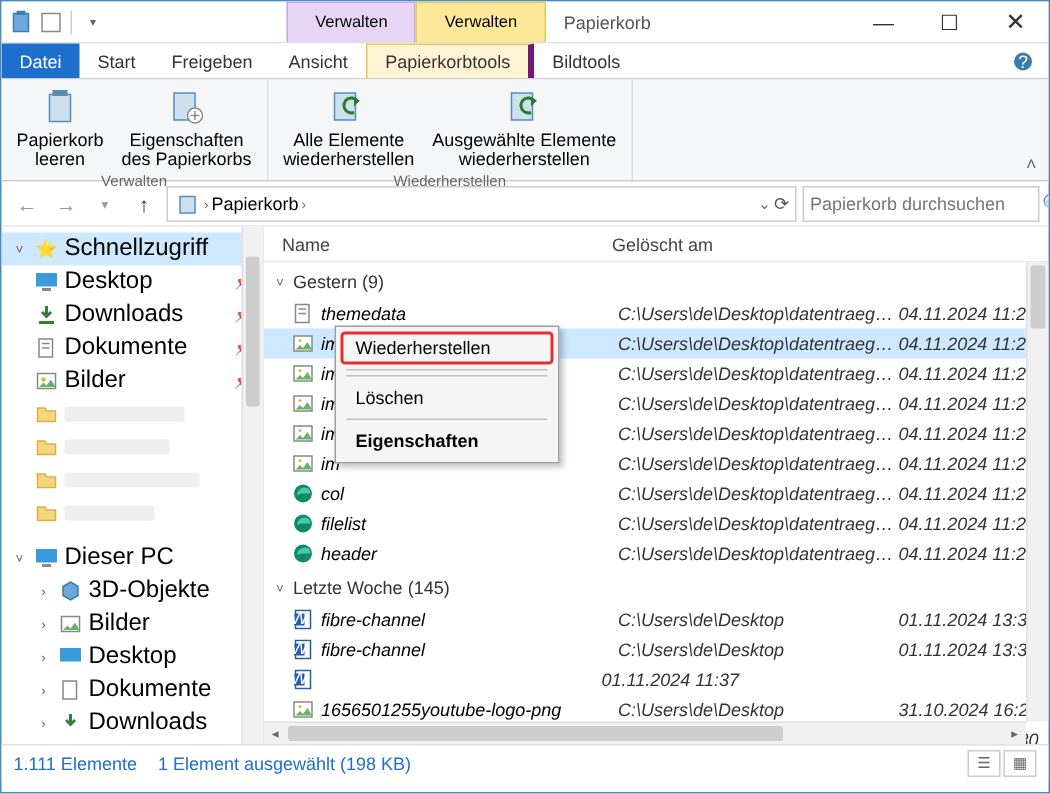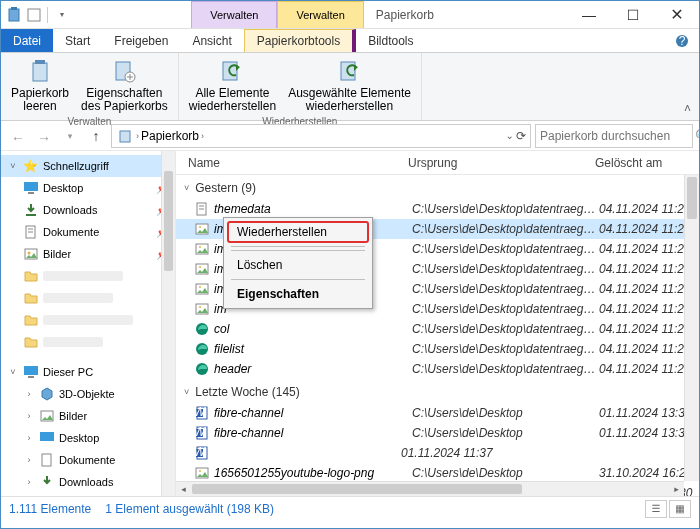--- a/index.html
+++ b/index.html
@@ -40,21 +40,21 @@
 .searchbox input{border:none;outline:none;flex:1;font-size:12px;color:#888;background:transparent;}
 .content{display:flex;height:345px;}
 .sidebar{width:190px;border-right:1px solid #e8e8e8;overflow:hidden;position:relative;}
 .side-scroll{position:absolute;right:0;top:0;bottom:0;width:14px;background:#f0f0f0;border-left:1px solid #e0e0e0;}
 .side-scroll::before{content:"";position:absolute;left:2px;right:2px;top:20px;height:100px;background:#cdcdcd;border-radius:2px;}
 .tree{padding:4px 0;}
 .tree-item{display:flex;align-items:center;gap:4px;padding:2px 6px;height:22px;}
 .tree-item.active{background:#cde8ff;}
 .tree-exp{width:12px;text-align:center;color:#666;font-size:9px;}
 .tree-ico{width:16px;height:16px;display:inline-flex;align-items:center;justify-content:center;}
-.tree-lbl{font-size:11px;white-space:nowrap;overflow:hidden;text-overflow:ellipsis;}
+.tree-lbl{font-size:16px;white-space:nowrap;overflow:hidden;text-overflow:ellipsis;}
 .tree-item.sub{padding-left:22px;}
 .main{flex:1;display:flex;flex-direction:column;position:relative;}
 .cols{height:24px;display:flex;align-items:center;border-bottom:1px solid #e8e8e8;padding-left:8px;}
 .col{font-size:12px;color:#444;padding:0 4px;}
 .col.name{width:220px;}
 .col.orig{width:187px;}
 .col.del{width:100px;}
 .filelist{flex:1;overflow:hidden;}
 .group-hdr{display:flex;align-items:center;gap:6px;padding:6px 8px 4px;color:#333;}
 .group-chev{font-size:9px;color:#666;}
@@ -351,21 +351,20 @@
         </div>
    <div class="tree-item sub"></div>
 
   </div>
   <div class="side-scroll"></div>
  </div>
 
  <div class="main">
   <div class="cols">
    <div class="col name">Name</div>
-   <div class="col orig">Ursprung</div>
    <div class="col del">Gelöscht am</div>
   </div>
   <div class="filelist" id="filelist">
         <div class="group-hdr">
           <span class="group-chev">˅</span>
           <span>Gestern (9)</span>
         </div>
         <div class="row">
           <span class="ico">
             <svg width="14" height="14">

